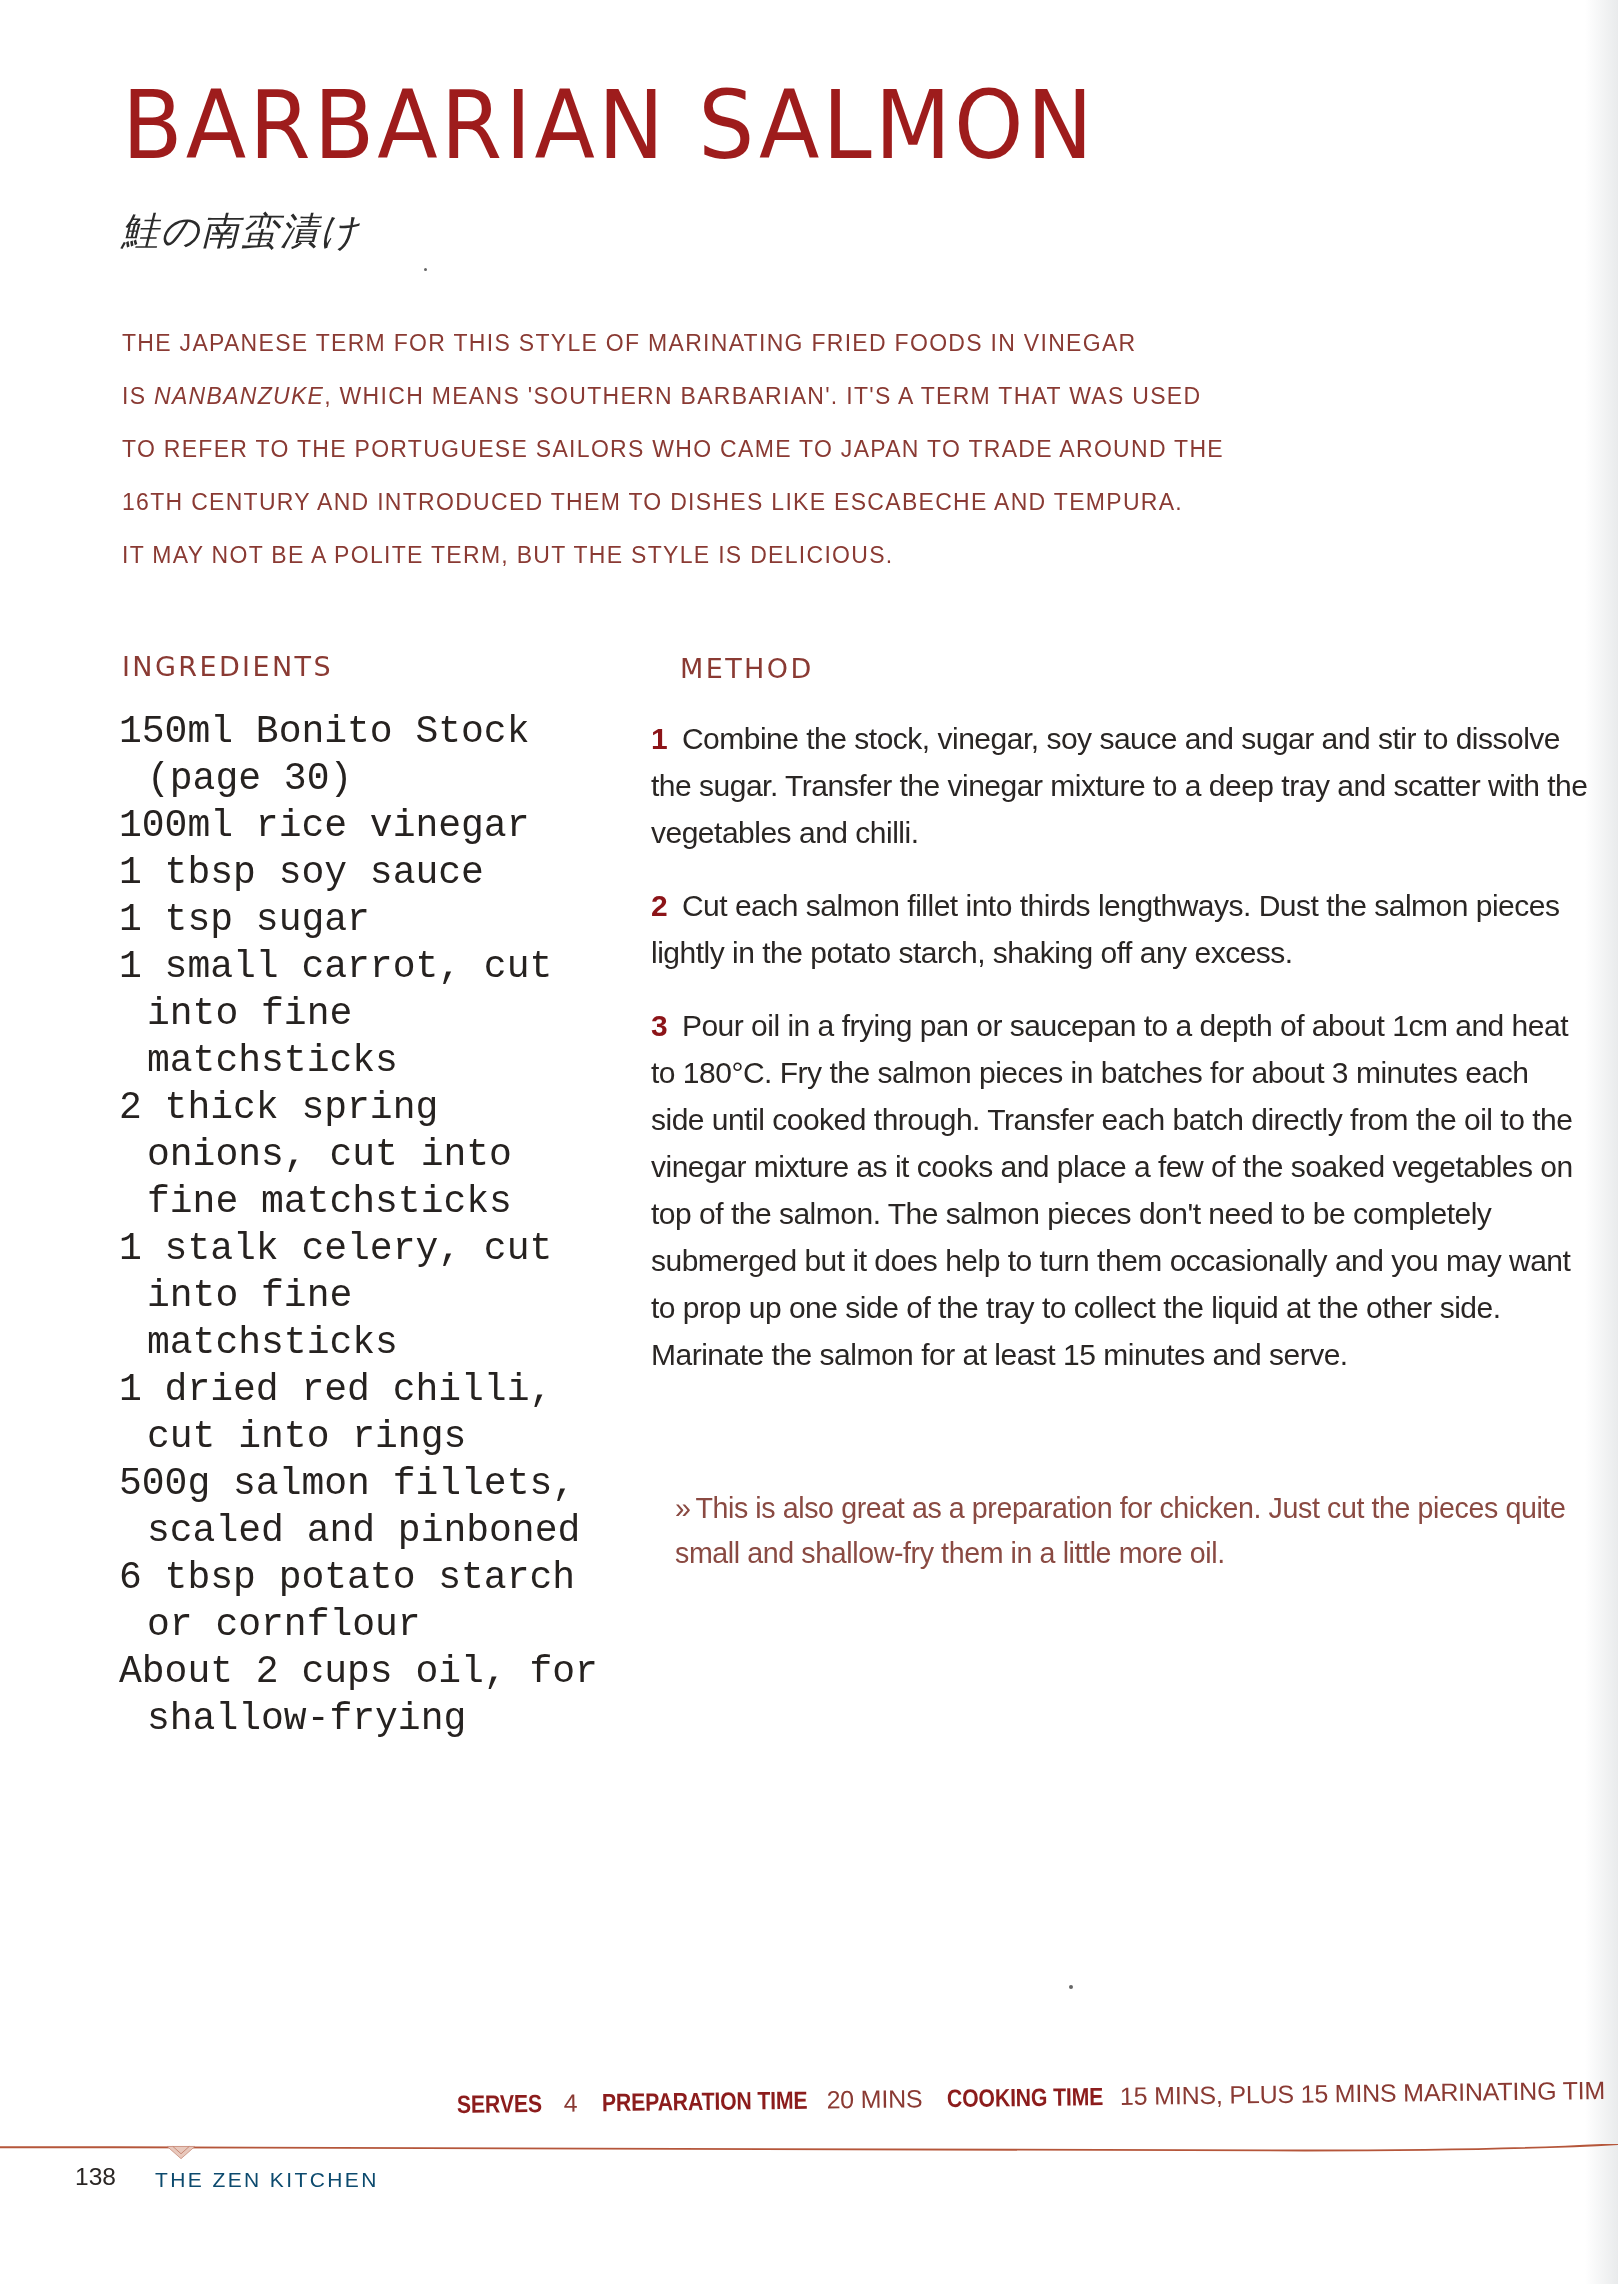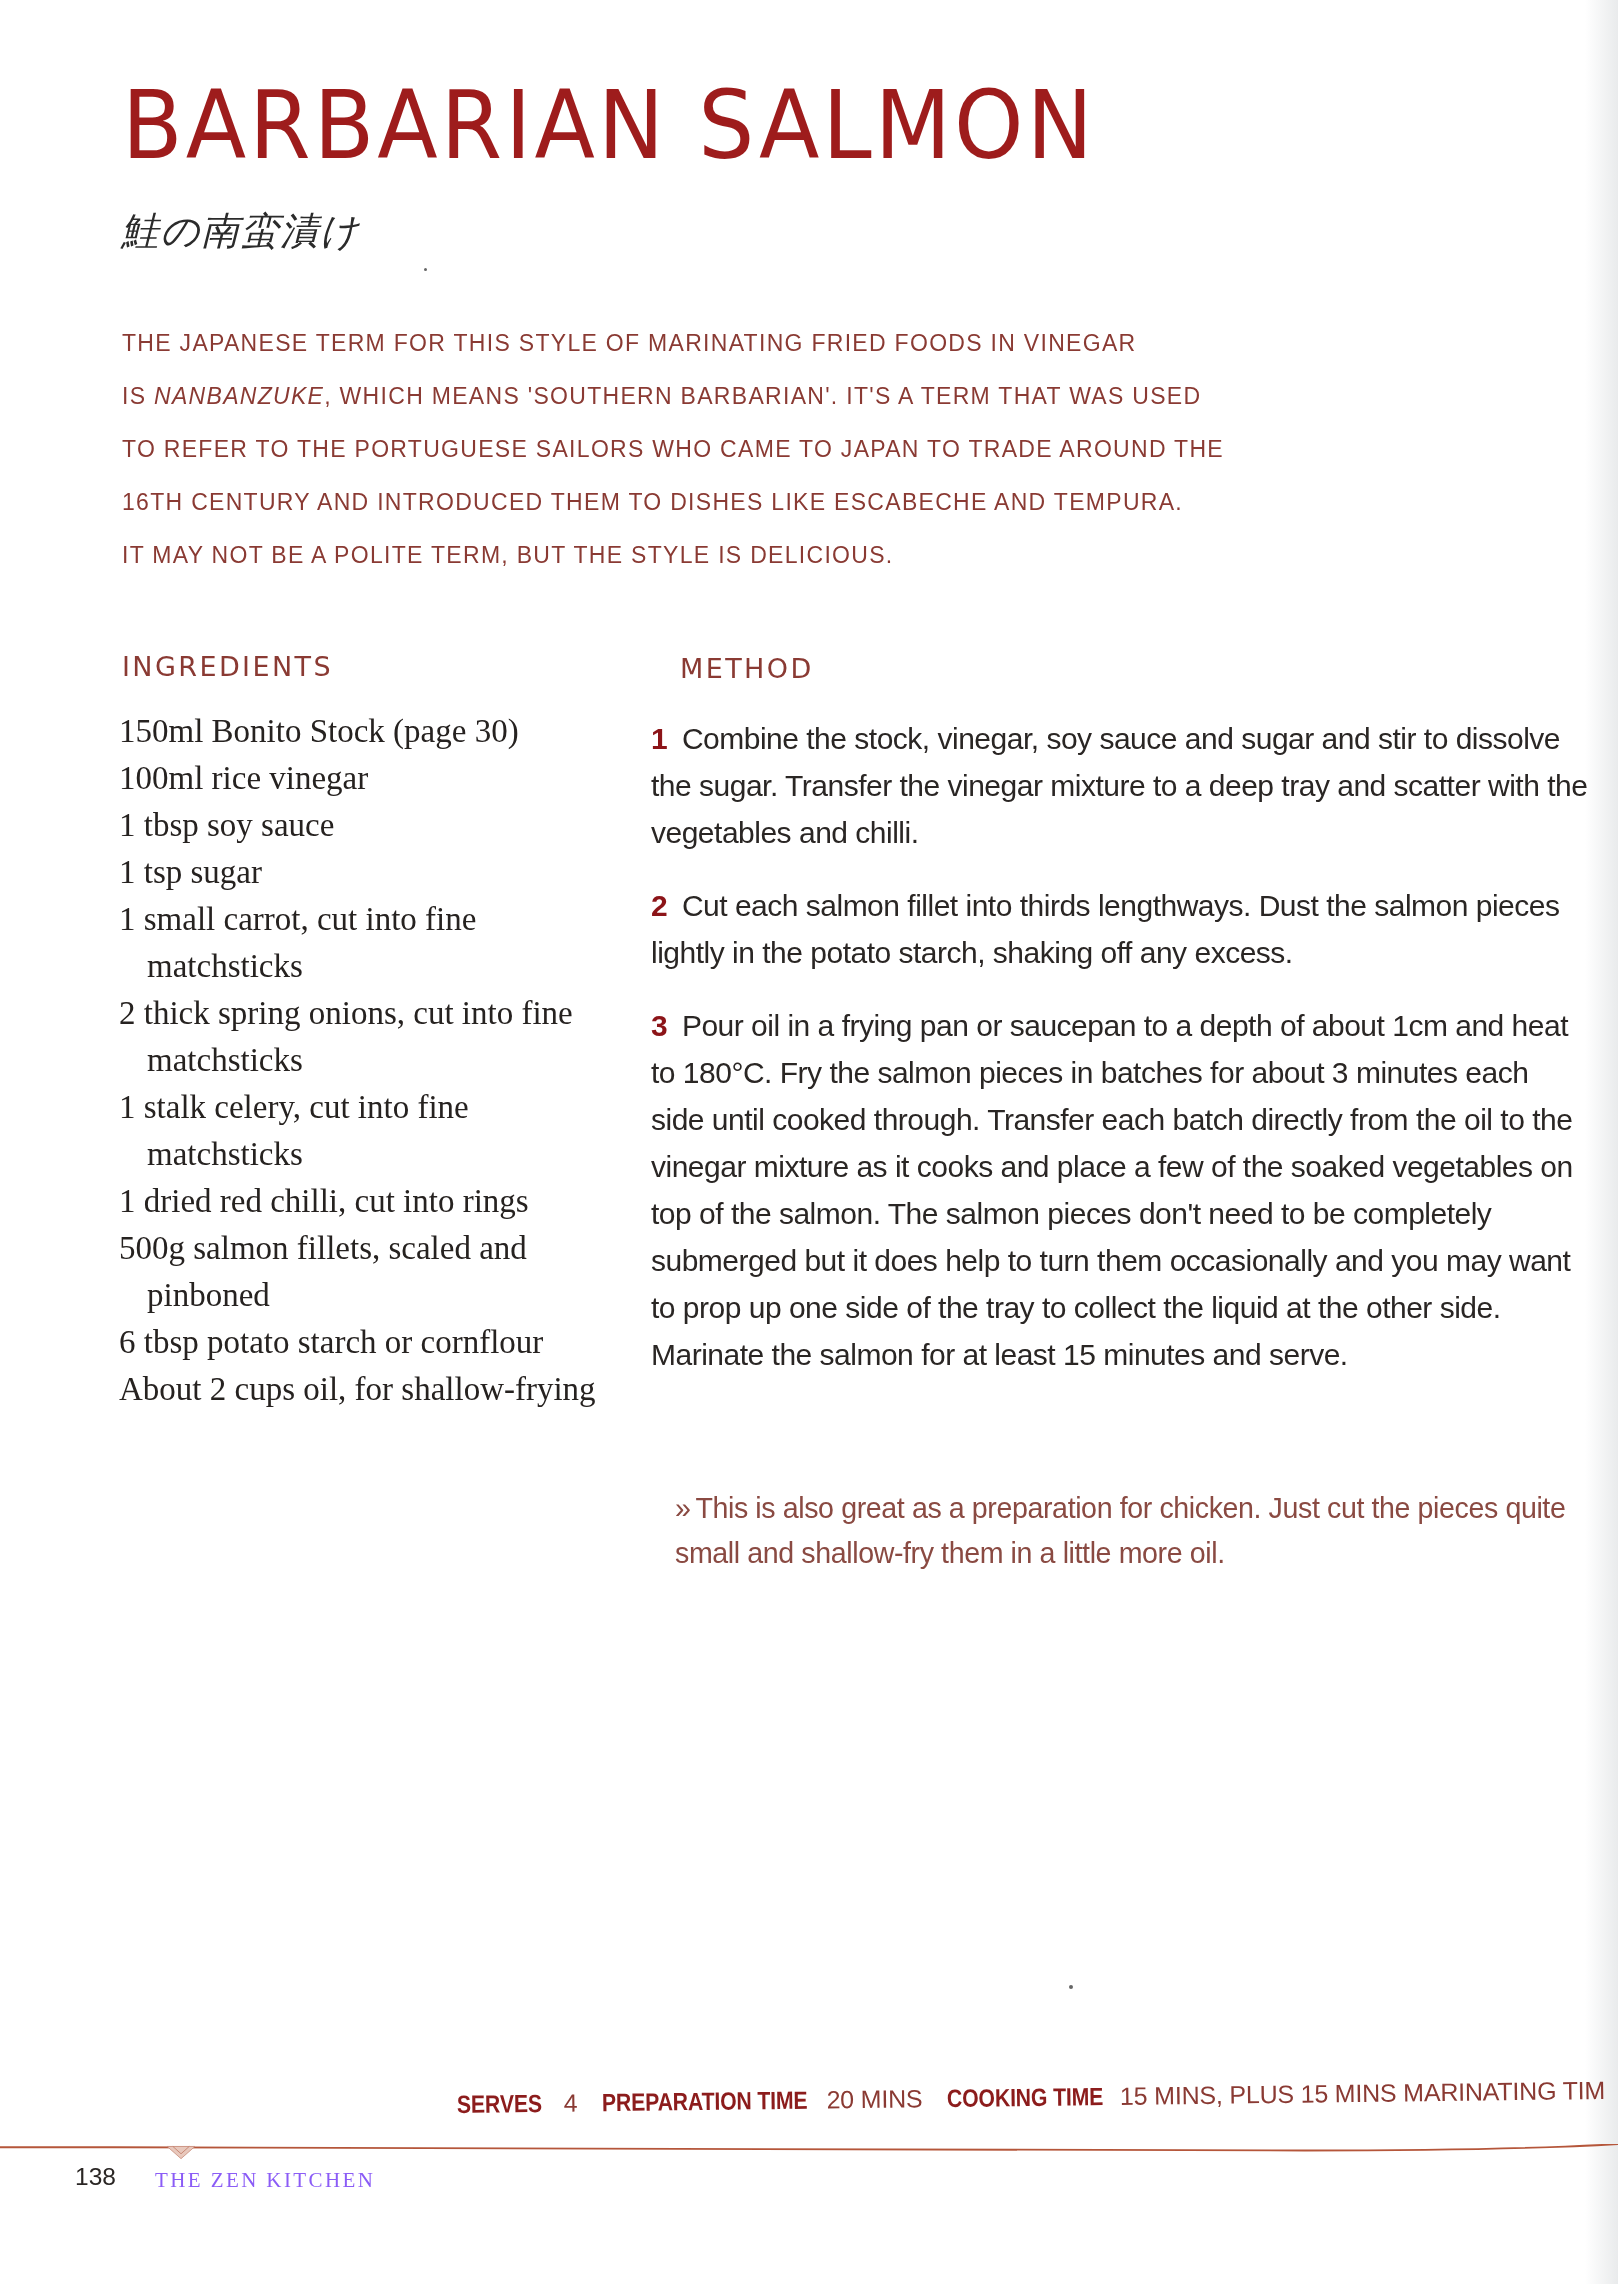--- a/index.html
+++ b/index.html
@@ -75,22 +75,22 @@
     .method-heading { left: 680px; top: 653px; }
 
     .ingredients {
       position: absolute;
       left: 119px;
       top: 708px;
       width: 489px;
       margin: 0;
       padding: 0;
       list-style: none;
-      font-family: Liberation Serif, serif;
-      font-size: 33px;
+      font-family: Liberation Mono, monospace;
+      font-size: 38px;
       line-height: 47px;
       color: #262220;
     }
     .ingredients li {
       padding-left: 28px;
       text-indent: -28px;
     }
 
     .method {
       position: absolute;
@@ -161,24 +161,24 @@
       left: 75px;
       top: 2163px;
       font-family: "Liberation Sans", sans-serif;
       font-size: 24.5px;
       color: #2a2624;
     }
     .book-title {
       position: absolute;
       left: 155px;
       top: 2168px;
-      font-family: Liberation Serif, serif;
+      font-family: Liberation Sans, sans-serif;
       font-size: 21px;
       letter-spacing: 2.4px;
-      color: #8b5cf6;
+      color: #0c4a6e;
     }
     .speck {
       position: absolute;
       border-radius: 50%;
       background: #666;
     }
   </style>
 </head>
 <body>
 

